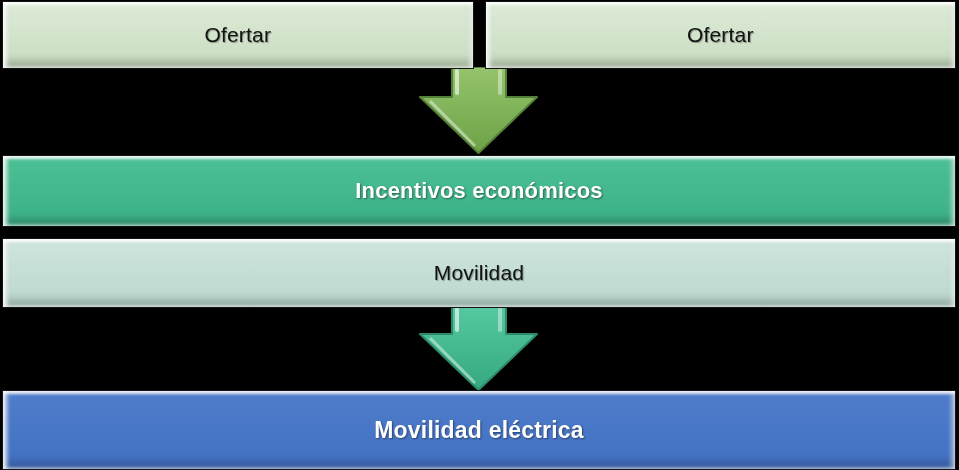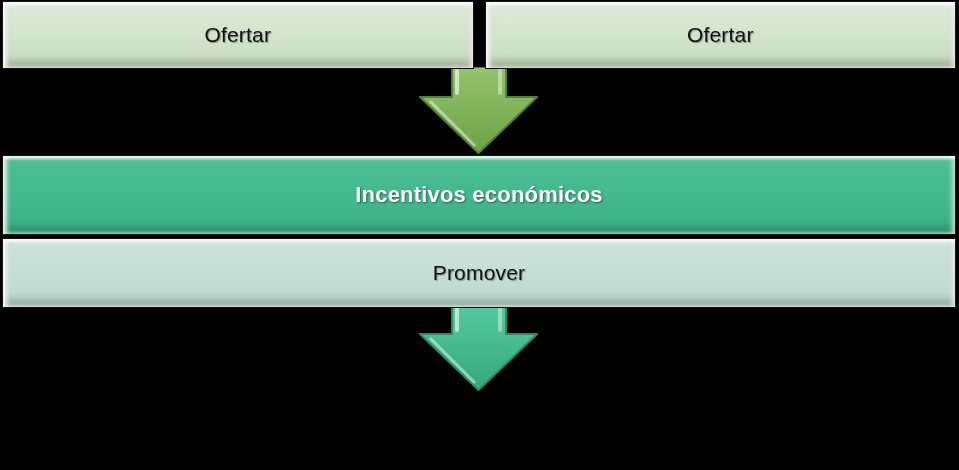--- a/index.html
+++ b/index.html
@@ -21,21 +21,21 @@
   }
   .top-row{
     position:absolute;left:2px;top:1px;width:954px;height:68px;
     display:flex;gap:11px;z-index:2;
   }
   .top-row .bevel{position:relative;flex:1;height:100%;}
   .light-green{background:linear-gradient(#ddebd7,#c9dcc1);}
   .teal{background:linear-gradient(#4dc095,#3ab086);}
   .mint{background:linear-gradient(#cfe5dd,#bad7ce);}
   .blue{background:linear-gradient(#507dcb,#4170c2);}
-  .band-incentivos{left:2px;top:155px;width:954px;height:80px;}
+  .band-incentivos{left:2px;top:155px;width:954px;height:72px;}
   .band-impulsar{left:2px;top:238px;width:954px;height:70px;}
   .band-movilidad{left:2px;top:390px;width:954px;height:80px;}
   
   .dark-label{
     font-size:21px;color:#121212;letter-spacing:.2px;
     text-shadow:1px 1px 1px rgba(0,0,0,.35);
   }
   .white-label{
     font-size:22px;font-weight:bold;color:#fff;letter-spacing:.2px;
     text-shadow:1px 1px 2px rgba(0,0,0,.45);
@@ -71,30 +71,33 @@
     <rect x="37" y="2" width="4" height="26" rx="2" fill="#ffffff" opacity="0.6"></rect>
     <rect x="80" y="2" width="4" height="26" rx="2" fill="#ffffff" opacity="0.4"></rect>
     <line x1="57" y1="79" x2="12" y2="34" stroke="#ffffff" opacity="0.45" stroke-width="3"></line>
   </svg>
 
   <div class="bevel teal band-incentivos">
     <span class="white-label">Incentivos económicos</span>
   </div>
 
   <div class="bevel mint band-impulsar">
-    <span class="dark-label">Promover</span>
+    <span class="dark-label">Movilidad</span>
   </div>
 
   <svg class="arrow arrow-2" width="121" height="87" viewBox="0 0 121 87">
     <defs>
       <linearGradient id="gradTeal" x1="0" y1="0" x2="0" y2="1">
         <stop offset="0" stop-color="#55c9a0"></stop>
         <stop offset="1" stop-color="#35a87f"></stop>
       </linearGradient>
     </defs>
     <polygon points="34,0 88,0 88,29 119,29 60.5,85 2,29 34,29" fill="url(#gradTeal)" stroke="#2e8b6a" stroke-width="2" stroke-linejoin="round"></polygon>
     <rect x="37" y="2" width="4" height="25" rx="2" fill="#ffffff" opacity="0.6"></rect>
     <rect x="80" y="2" width="4" height="25" rx="2" fill="#ffffff" opacity="0.4"></rect>
     <line x1="57" y1="78" x2="12" y2="33" stroke="#ffffff" opacity="0.45" stroke-width="3"></line>
   </svg>
 
+  <div class="bevel blue band-movilidad">
+    <span class="white-label">Movilidad eléctrica</span>
+  </div>
 
 </div>
 
 </body></html>

